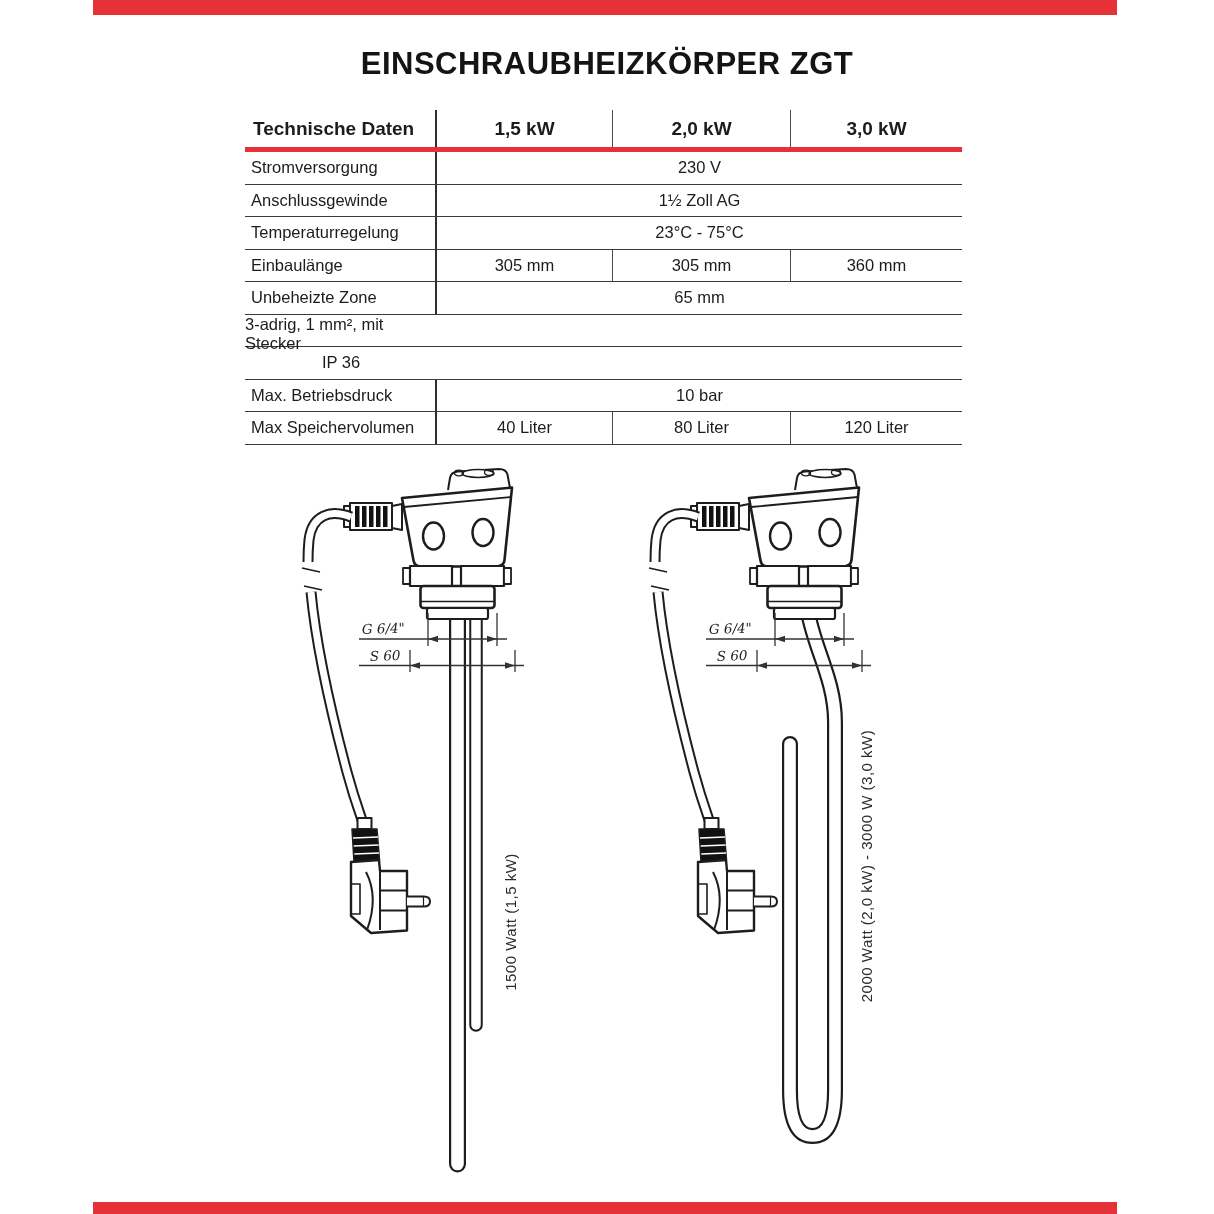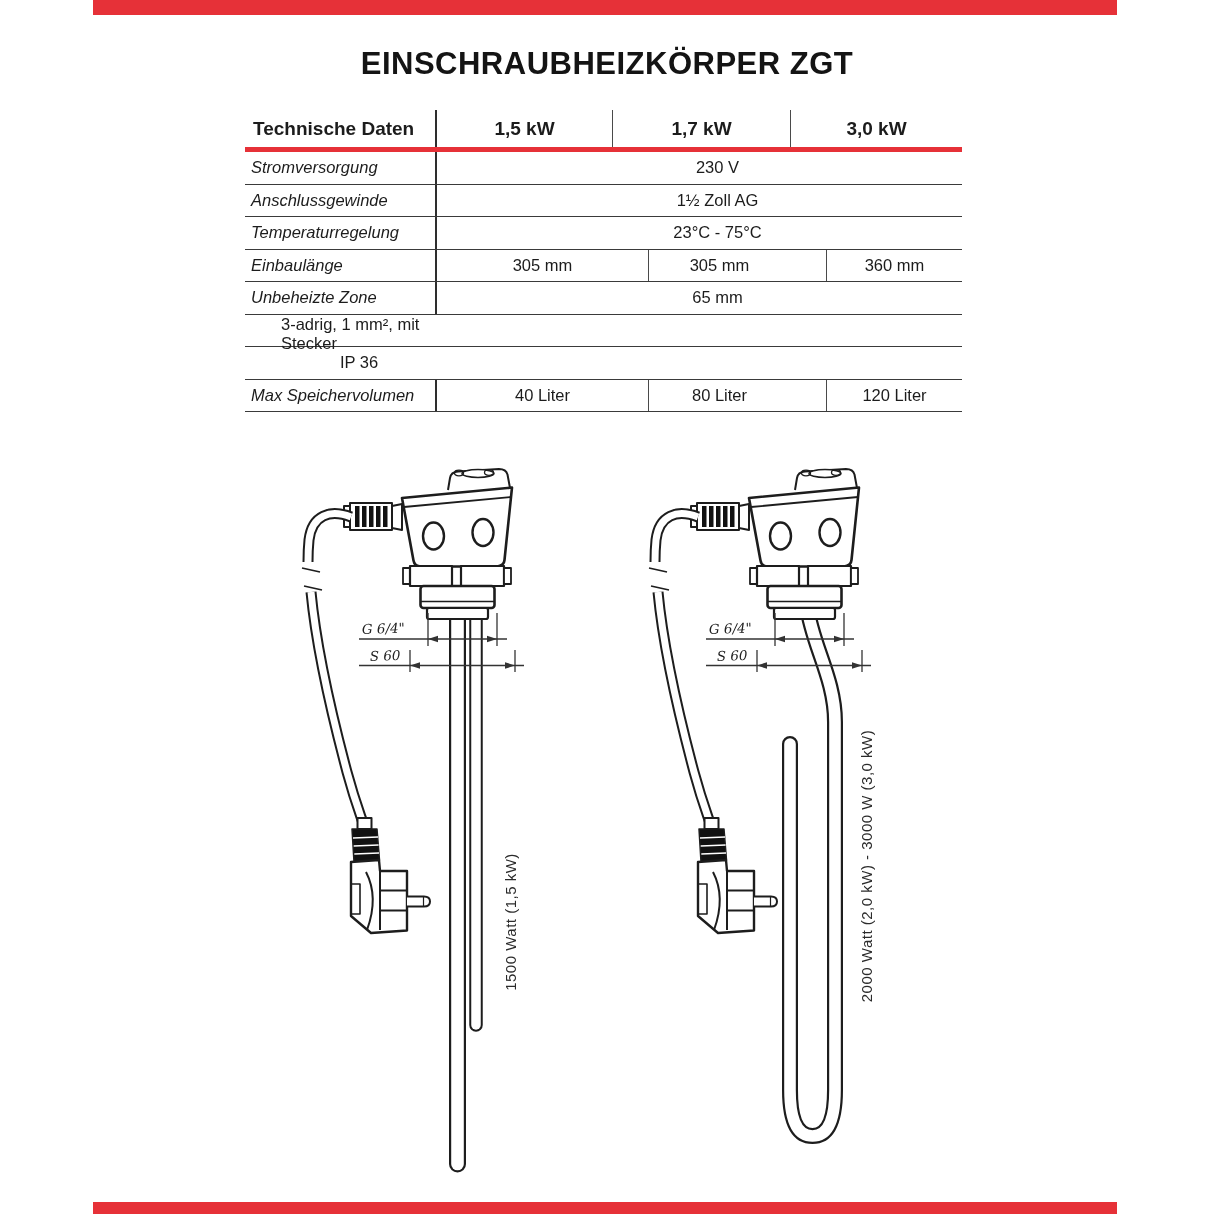--- a/index.html
+++ b/index.html
@@ -17,42 +17,42 @@
   
   .tech-table{position:absolute;left:245px;top:110px;width:717px;}
   .t-head{display:grid;grid-template-columns:192px 175px 178px 172px;height:37px;align-items:center;}
   .t-head .hcell{font-weight:bold;font-size:19px;text-align:center;height:100%;display:flex;align-items:center;justify-content:center;}
   .t-head .hcell.first{justify-content:flex-start;padding-left:8px;border-right:2px solid #2e2e2e;}
   .t-head .hcell.div{border-left:1.5px solid #4a4a4a;}
   .red-rule{height:5px;background:var(--accent,#e63138);}
   .t-row{display:grid;height:31.5px;align-items:center;border-bottom:1.8px solid #3a3a3a;font-size:16.5px;}
   .t-row.span{grid-template-columns:192px 1fr;}
   .t-row.cols{grid-template-columns:192px 175px 178px 172px;}
-  .t-row .lcell{height:100%;display:flex;align-items:center;padding-left:6px;border-right:2px solid #2e2e2e;font-style:italic;}
-  .t-row .vcell{height:100%;display:flex;align-items:center;justify-content:center;margin-left:36px;}
+  .t-row .lcell{height:100%;display:flex;align-items:center;padding-left:6px;border-right:2px solid #2e2e2e;}
+  .t-row .vcell{height:100%;display:flex;align-items:center;justify-content:center;}
   .t-row.cols .vcell.div{border-left:1.5px solid #4a4a4a;}
   
   svg text{font-family:"Liberation Sans", sans-serif;}
   .dim-label{font-family:"DejaVu Serif", serif;font-style:italic;font-size:13.5px;fill:#222;}
   .watt-label{font-size:15px;fill:#2b2b2b;letter-spacing:0.5px;}
 </style>
 </head>
 <body>
 
 <div class="page">
 
   <div class="red-bar top"></div>
 
   <div class="doc-title">EINSCHRAUBHEIZKÖRPER ZGT</div>
 
   <div class="tech-table">
     <div class="t-head">
       <div class="hcell first">Technische Daten</div>
       <div class="hcell">1,5 kW</div>
-      <div class="hcell div">1,7 kW</div>
+      <div class="hcell div">2,0 kW</div>
       <div class="hcell div">3,0 kW</div>
     </div>
     <div class="red-rule"></div>
 
     <div class="t-row span">
       <div class="lcell">Stromversorgung</div>
       <div class="vcell">230 V</div>
     </div>
     <div class="t-row span">
       <div class="lcell">Anschlussgewinde</div>
@@ -70,20 +70,24 @@
     </div>
     <div class="t-row span">
       <div class="lcell">Unbeheizte Zone</div>
       <div class="vcell">65 mm</div>
     </div>
     <div class="t-row span">
       <div class="vcell">3-adrig, 1 mm², mit Stecker</div>
     </div>
     <div class="t-row span">
       <div class="vcell">IP 36</div>
+    </div>
+    <div class="t-row span">
+      <div class="lcell">Max. Betriebsdruck</div>
+      <div class="vcell">10 bar</div>
     </div>
     <div class="t-row cols">
       <div class="lcell">Max Speichervolumen</div>
       <div class="vcell">40 Liter</div>
       <div class="vcell div">80 Liter</div>
       <div class="vcell div">120 Liter</div>
     </div>
   </div>
 
   <svg width="1214" height="1214" viewBox="0 0 1214 1214" style="position:absolute;left:0;top:0;" fill="none" stroke-linejoin="round">

